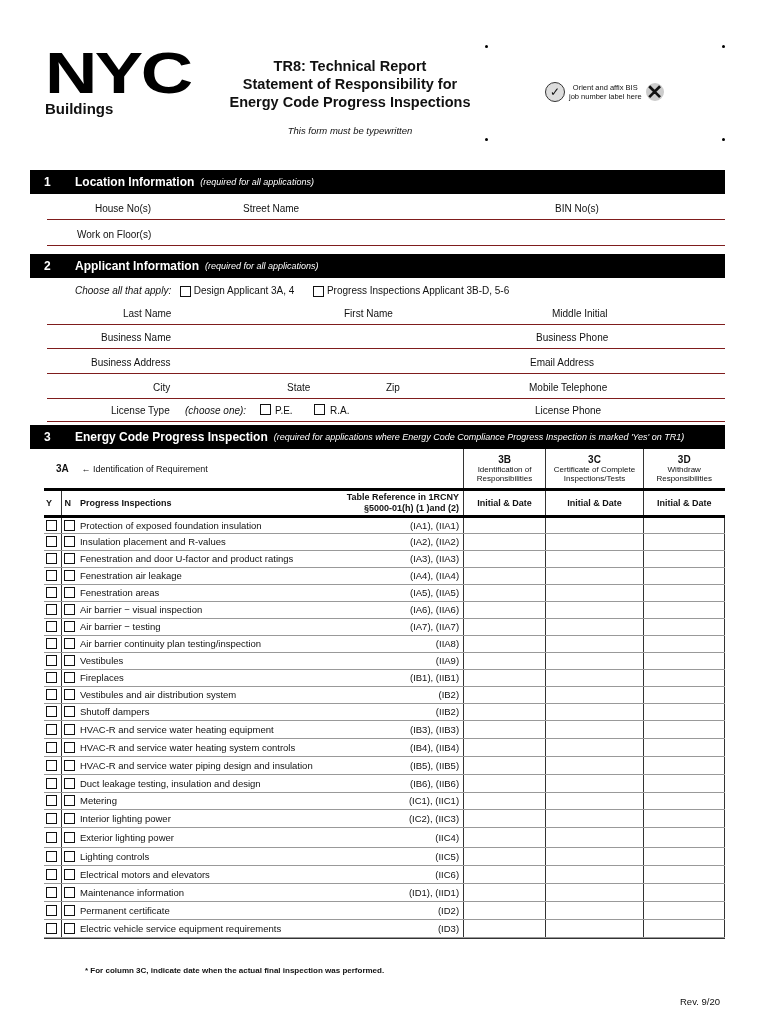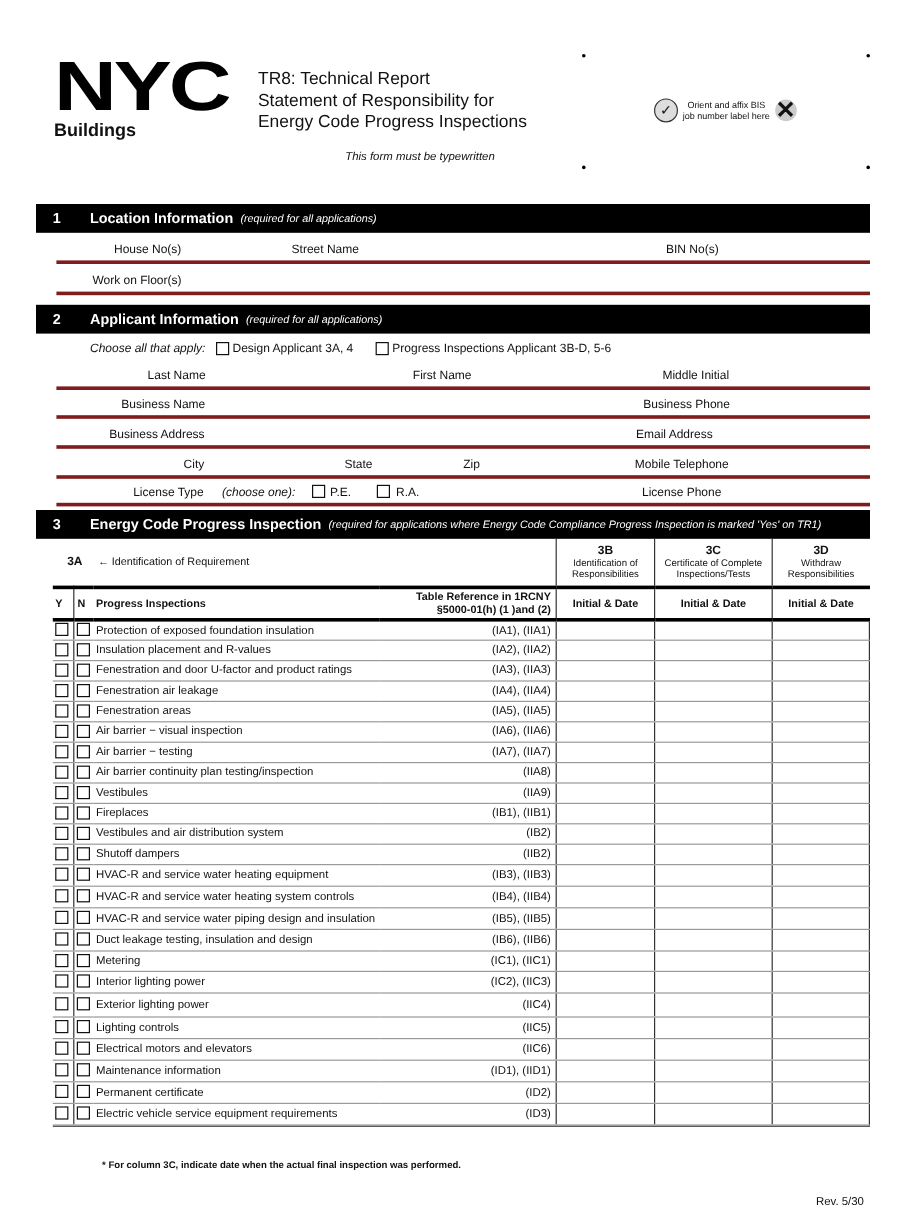--- a/index.html
+++ b/index.html
@@ -1,30 +1,30 @@
 <!DOCTYPE html>
 <html><head>
 <meta charset="utf-8">
 <style>
   * { box-sizing: border-box; margin: 0; padding: 0; }
   body { width: 770px; height: 1024px; background: #fff; font-family: "Liberation Sans", sans-serif; color: #111; position: relative; overflow: hidden; }
   .abs { position: absolute; }
   .logo { left: 45px; top: 50px; width: 140px; }
   .logo .nyc { font-family: "Liberation Sans", sans-serif; font-weight: 900; font-size: 58px; letter-spacing: -2px; line-height: 46px; transform: scaleX(1.25); transform-origin: left; color: #000; }
   .logo .bld { font-weight: 700; font-size: 15px; margin-top: 4px; }
-  .title { left: 215px; top: 57px; width: 270px; text-align: left; font-weight: 400; font-size: 14.5px; line-height: 18px; }
+  .title { left: 215px; top: 57px; width: 270px; text-align: center; font-weight: 700; font-size: 14.5px; line-height: 18px; }
   .subtitle { left: 215px; top: 125px; width: 270px; text-align: center; font-style: italic; font-size: 9.5px; }
   .dot { width: 3px; height: 3px; background: #000; border-radius: 50%; }
   .label-note { left: 545px; top: 82px; width: 130px; display: flex; align-items: center; gap: 4px; font-size: 7.5px; line-height: 9px; }
   .circ { width: 20px; height: 20px; border: 1px solid #333; border-radius: 50%; display: flex; align-items: center; justify-content: center; background: #ddd; font-size: 12px; }
   .xcirc { width: 18px; height: 18px; border-radius: 50%; background: #ccc; position: relative; font-size: 20px; line-height: 18px; text-align: center; font-weight: 700; }
   .bar { left: 30px; width: 695px; height: 24px; background: #000; color: #fff; display: flex; align-items: center; padding-left: 14px; font-size: 12px; font-weight: 700; }
   .bar .num { width: 31px; }
   .bar .note { font-weight: 400; font-style: italic; font-size: 9px; margin-left: 6px; }
-  .row { left: 47px; width: 678px; height: 24px; border-bottom: 3px solid #7f1d1d; font-size: 10px; }
+  .row { left: 47px; width: 678px; height: 24px; border-bottom: 1px solid #7f1d1d; font-size: 10px; }
   .row span { position: absolute; top: 7px; }
   .cb { display: inline-block; width: 11px; height: 11px; border: 1px solid #111; vertical-align: middle; background: #fff; }
   .sec3 { left: 44px; top: 449px; width: 681px; border-bottom: 1px solid #333; }
   table { border-collapse: collapse; width: 681px; font-size: 9.5px; }
   td { padding: 0 2px; height: 17px; border-bottom: 1px solid #999; }
   td.c { border-left: 1px solid #333; }
   td.r { text-align: right; padding-right: 4px; }
   .hdr td { border-bottom: 3px solid #000000; }
   .ital { font-style: italic; }
   .foot { left: 85px; top: 966px; font-size: 8px; font-weight: 700; }
@@ -375,13 +375,13 @@
           <td class="r">(ID3)</td>
           <td class="c"></td>
           <td class="c"></td>
           <td class="c" style="border-right:1px solid #333"></td>
         </tr>
       </tbody>
   </table>
 </div>
 
 <div class="abs foot">* For column 3C, indicate date when the actual final inspection was performed.</div>
-<div class="abs rev">Rev. 5/30</div>
+<div class="abs rev">Rev. 9/20</div>
 
 </body></html>

